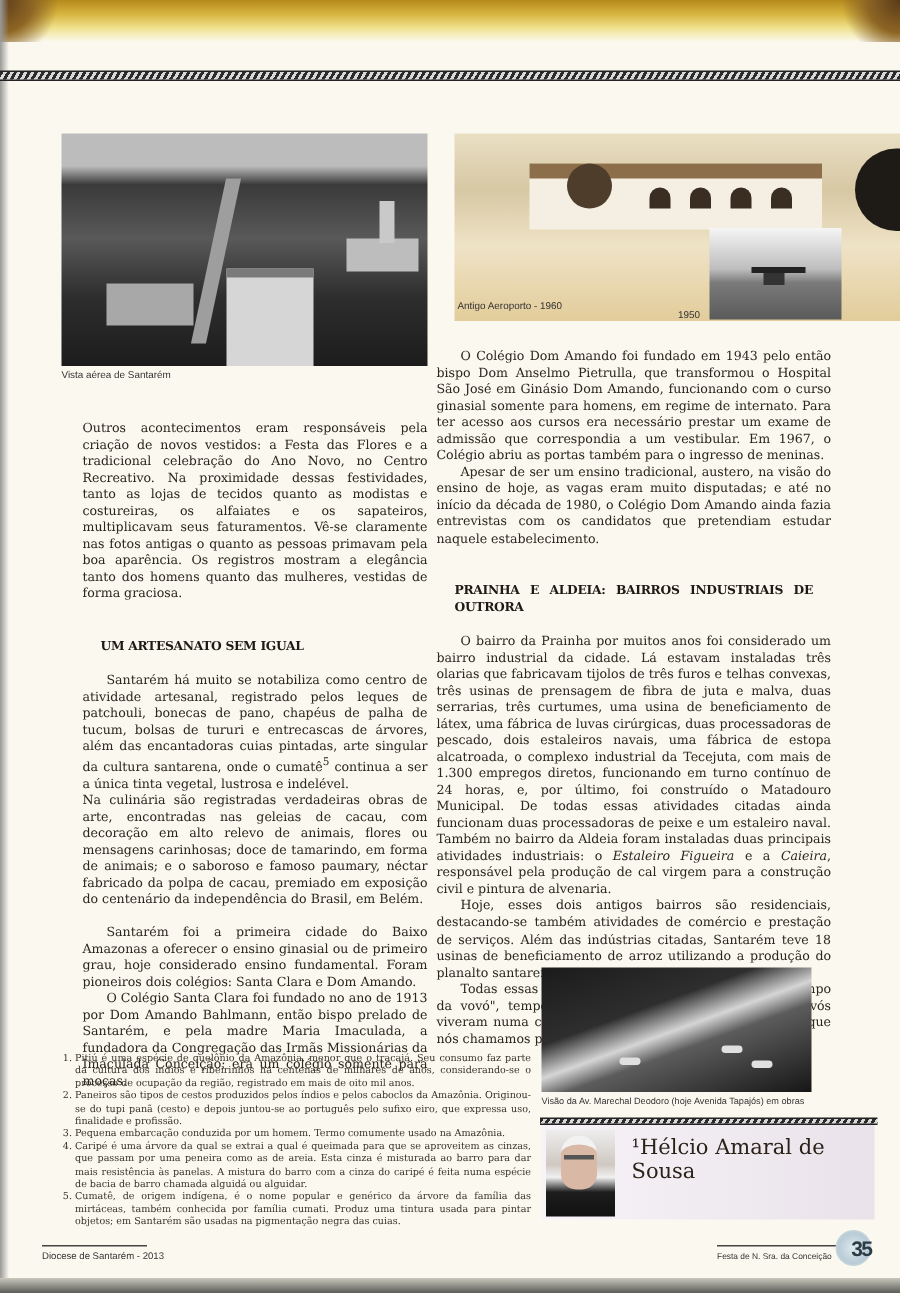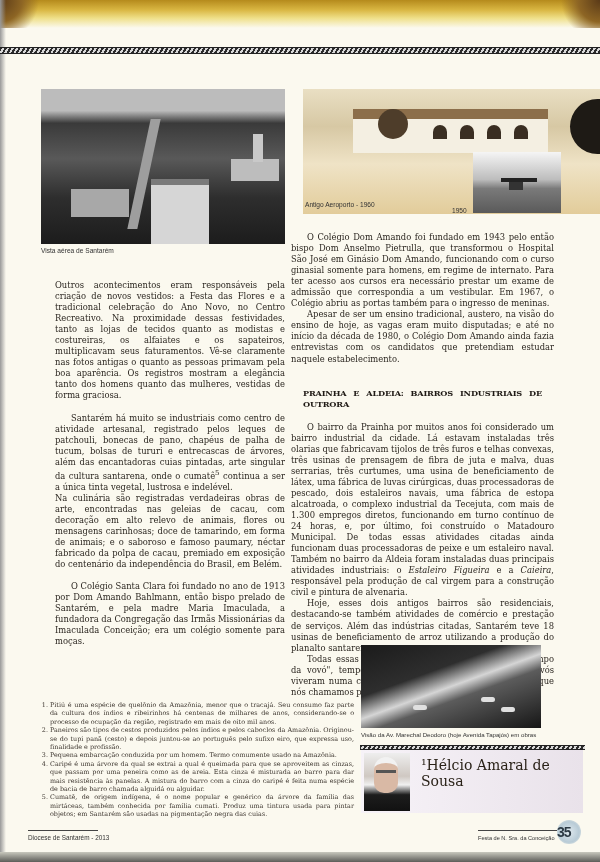--- a/index.html
+++ b/index.html
@@ -97,21 +97,21 @@
     border-top:0.8px solid #444; padding-top:3px; width:70px; white-space:nowrap;
   }
   .footer-right {
     position:absolute; left:478px; top:830px; width:90px; font-family:"Liberation Sans", sans-serif; font-size:5.6px; color:#333;
     border-top:0.8px solid #444; padding-top:4px; white-space:nowrap;
   }
   .page-number {
     position:absolute; left:557px; top:820px; width:24px; height:24px;
     border-radius:50%; background:radial-gradient(circle,#dfe9ee 0,#b8cbd6 60%,#fbf9ef 100%);
     font-family:"Liberation Sans", sans-serif; font-weight:bold; font-size:14px; color:#2c3a44;
-    text-align:left; line-height:24px; letter-spacing:-1px;
+    text-align:right; line-height:24px; letter-spacing:-1px;
   }
 </style>
 </head>
 <body>
 
 <div class="top-band">
   <div class="corner-l"></div>
   <div class="corner-r"></div>
 </div>
 <div class="left-shadow"></div>
@@ -138,23 +138,25 @@
 <div class="photo photo-1950">
   <div class="plane"></div>
   <div class="plane2"></div>
 </div>
 <div class="caption" style="left:305px;top:201px;">Antigo Aeroporto - 1960</div>
 <div class="caption" style="left:452px;top:207px;">1950</div>
 
 <div class="body-text col-left">
   <p>Outros acontecimentos eram responsáveis pela criação de novos vestidos: a Festa das Flores e a tradicional celebração do Ano Novo, no Centro Recreativo. Na proximidade dessas festividades, tanto as lojas de tecidos quanto as modistas e costureiras, os alfaiates e os sapateiros, multiplicavam seus faturamentos. Vê-se claramente nas fotos antigas o quanto as pessoas primavam pela boa aparência. Os registros mostram a elegância tanto dos homens quanto das mulheres, vestidas de forma graciosa.</p>
   <div class="gap"></div>
-  <p class="ind"><span>Santarém há muito se industriais como centro de atividade artesanal, registrado pelos leques de patchouli, bonecas de pano, chapéus de palha de tucum, bolsas de tururi e entrecascas de árvores, além das encantadoras cuias pintadas, arte singular da cultura santarena, onde o cumatê</span><sup>5</sup><span> continua a ser a única tinta vegetal, lustrosa e indelével.</span></p>
+  <h3>UM ARTESANATO SEM IGUAL</h3>
+  <p class="ind"><span>Santarém há muito se notabiliza como centro de atividade artesanal, registrado pelos leques de patchouli, bonecas de pano, chapéus de palha de tucum, bolsas de tururi e entrecascas de árvores, além das encantadoras cuias pintadas, arte singular da cultura santarena, onde o cumatê</span><sup>5</sup><span> continua a ser a única tinta vegetal, lustrosa e indelével.</span></p>
   <p>Na culinária são registradas verdadeiras obras de arte, encontradas nas geleias de cacau, com decoração em alto relevo de animais, flores ou mensagens carinhosas; doce de tamarindo, em forma de animais; e o saboroso e famoso paumary, néctar fabricado da polpa de cacau, premiado em exposição do centenário da independência do Brasil, em Belém.</p>
   <div class="gap"></div>
+  <p class="ind">Santarém foi a primeira cidade do Baixo Amazonas a oferecer o ensino ginasial ou de primeiro grau, hoje considerado ensino fundamental. Foram pioneiros dois colégios: Santa Clara e Dom Amando.</p>
   <p class="ind">O Colégio Santa Clara foi fundado no ano de 1913 por Dom Amando Bahlmann, então bispo prelado de Santarém, e pela madre Maria Imaculada, a fundadora da Congregação das Irmãs Missionárias da Imaculada Conceição; era um colégio somente para moças.</p>
 </div>
 
 <div class="body-text col-right">
   <p class="ind">O Colégio Dom Amando foi fundado em 1943 pelo então bispo Dom Anselmo Pietrulla, que transformou o Hospital São José em Ginásio Dom Amando, funcionando com o curso ginasial somente para homens, em regime de internato. Para ter acesso aos cursos era necessário prestar um exame de admissão que correspondia a um vestibular. Em 1967, o Colégio abriu as portas também para o ingresso de meninas.</p>
   <p class="ind">Apesar de ser um ensino tradicional, austero, na visão do ensino de hoje, as vagas eram muito disputadas; e até no início da década de 1980, o Colégio Dom Amando ainda fazia entrevistas com os candidatos que pretendiam estudar naquele estabelecimento.</p>
   <div class="gap"></div>
   <h3>PRAINHA E ALDEIA: BAIRROS INDUSTRIAIS DE OUTRORA</h3>
   <p class="ind"><span>O bairro da Prainha por muitos anos foi considerado um bairro industrial da cidade.  Lá estavam instaladas três olarias que fabricavam tijolos de três furos e telhas convexas, três usinas de prensagem de fibra de juta e malva, duas serrarias, três curtumes, uma usina de beneficiamento de látex, uma fábrica de luvas cirúrgicas, duas processadoras de pescado, dois estaleiros navais, uma fábrica de estopa alcatroada, o complexo industrial da Tecejuta, com mais de 1.300 empregos diretos, funcionando em turno contínuo de 24 horas, e, por último, foi construído o Matadouro Municipal. De todas essas atividades citadas ainda funcionam duas processadoras de peixe e um estaleiro naval. Também no bairro da Aldeia foram instaladas duas principais atividades industriais: o </span><i>Estaleiro Figueira</i><span> e a </span><i>Caieira</i><span>, responsável pela produção de cal virgem para a construção civil e pintura de alvenaria.</span></p>
   <p class="ind">Hoje, esses dois antigos bairros são residenciais, destacando-se também atividades de comércio e prestação de serviços. Além das indústrias citadas, Santarém teve 18 usinas de beneficiamento de arroz utilizando a produção do planalto santareno.</p>

